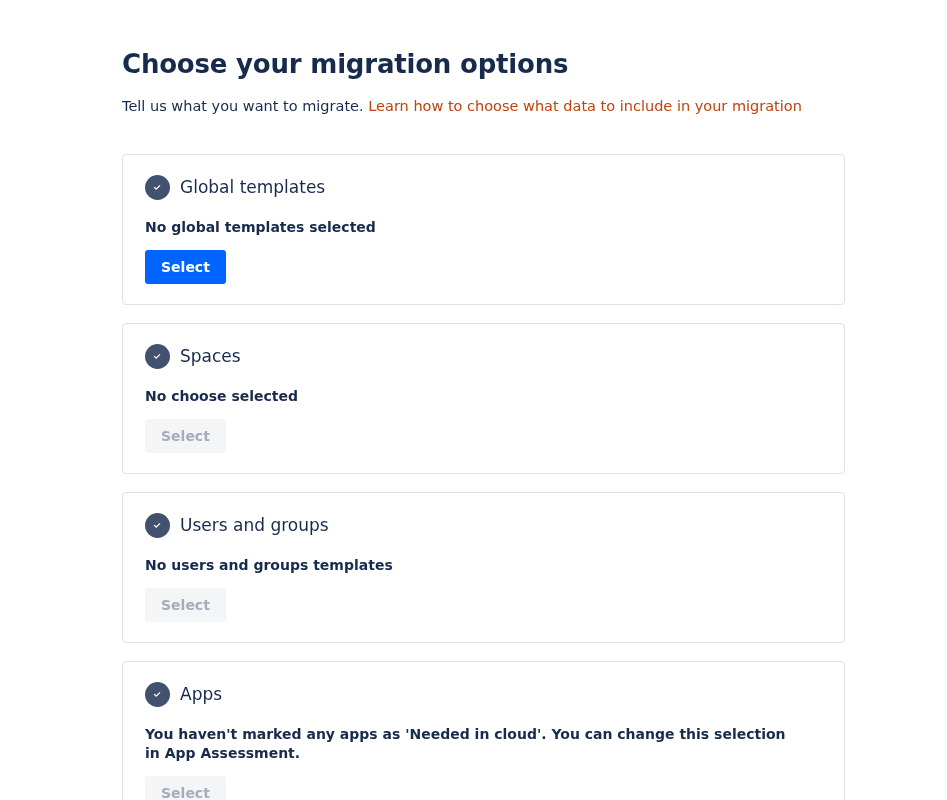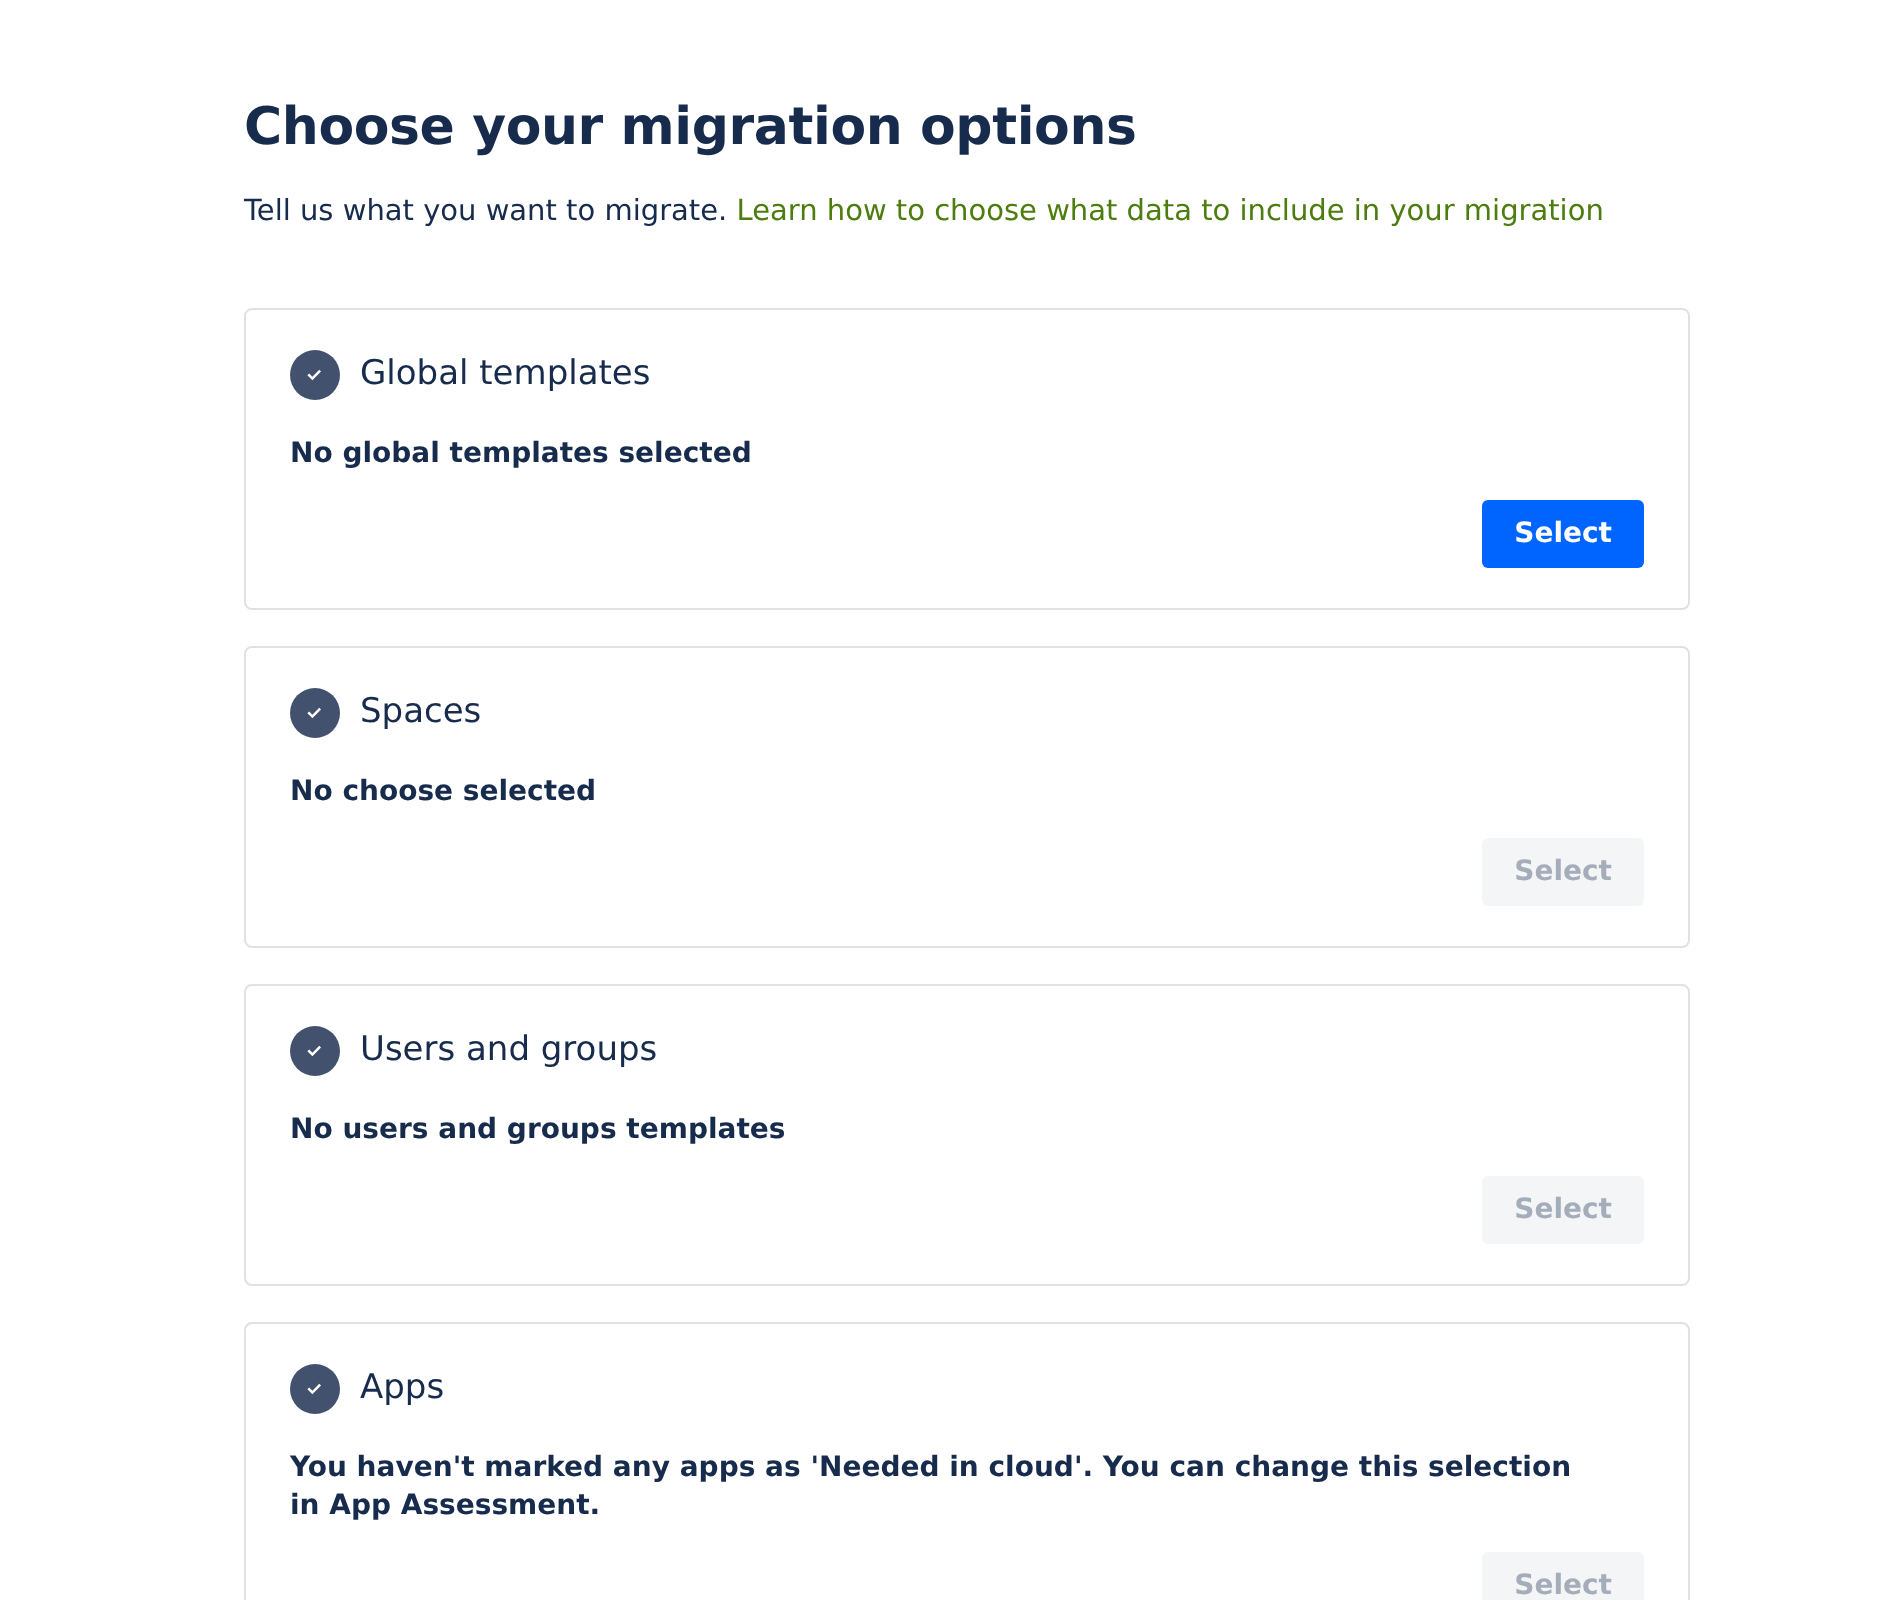--- a/index.html
+++ b/index.html
@@ -31,21 +31,21 @@
     margin: 0 0 0 0;
     line-height: 40px;
   }
   .subtitle-row {
     margin-top: 12px;
     font-size: 14.5px;
     line-height: 20px;
     color: #172b4d;
   }
   .subtitle-link {
-    color: #4d7c0f;
+    color: #c2410c;
     text-decoration: none;
     cursor: pointer;
   }
 
   .cards { margin-top: 38px; }
 
   .card {
     border: 1px solid #dfe1e6;
     border-radius: 4px;
     background: #ffffff;
@@ -80,21 +80,21 @@
     font-size: 14px;
     font-weight: bold;
     line-height: 19px;
     color: #172b4d;
     max-width: 660px;
   }
   .card-actions {
     margin-top: 13px;
     display: flex;
     gap: 24px;
-    align-items: flex-end;
+    align-items: flex-start;
     flex-direction: column;
   }
   .btn {
     border: none;
     border-radius: 3px;
     font-family: "DejaVu Sans", sans-serif;
     font-size: 14px;
     font-weight: bold;
     padding: 8px 16px;
     line-height: 18px;

